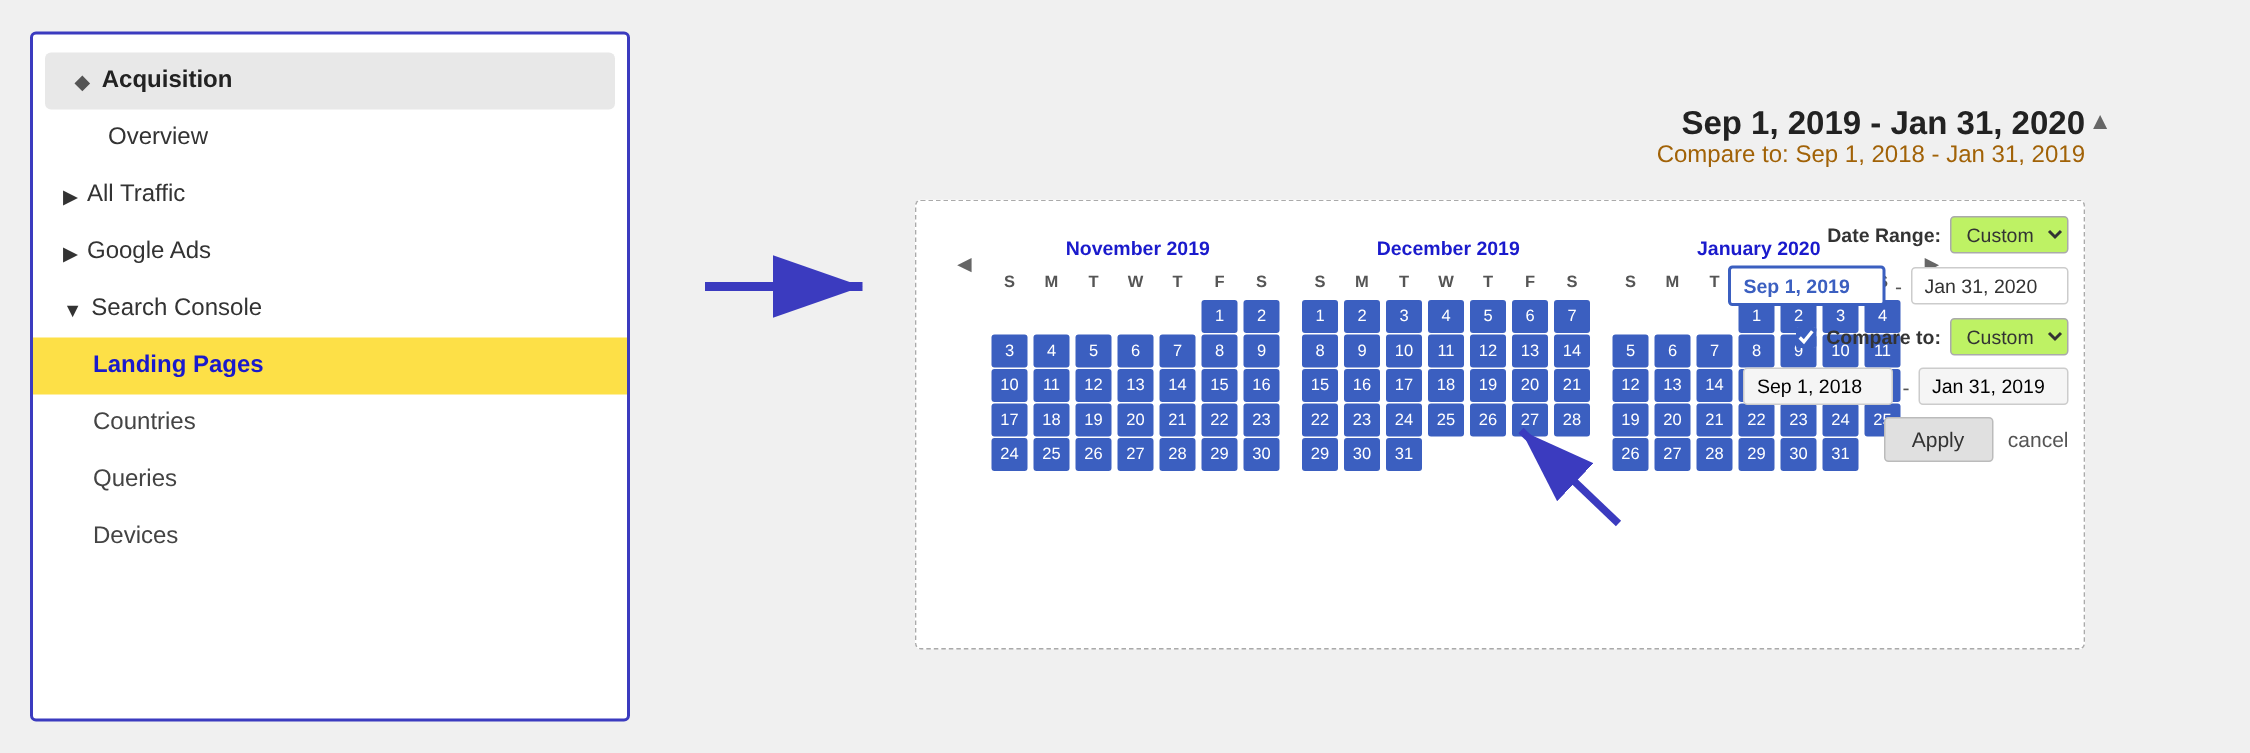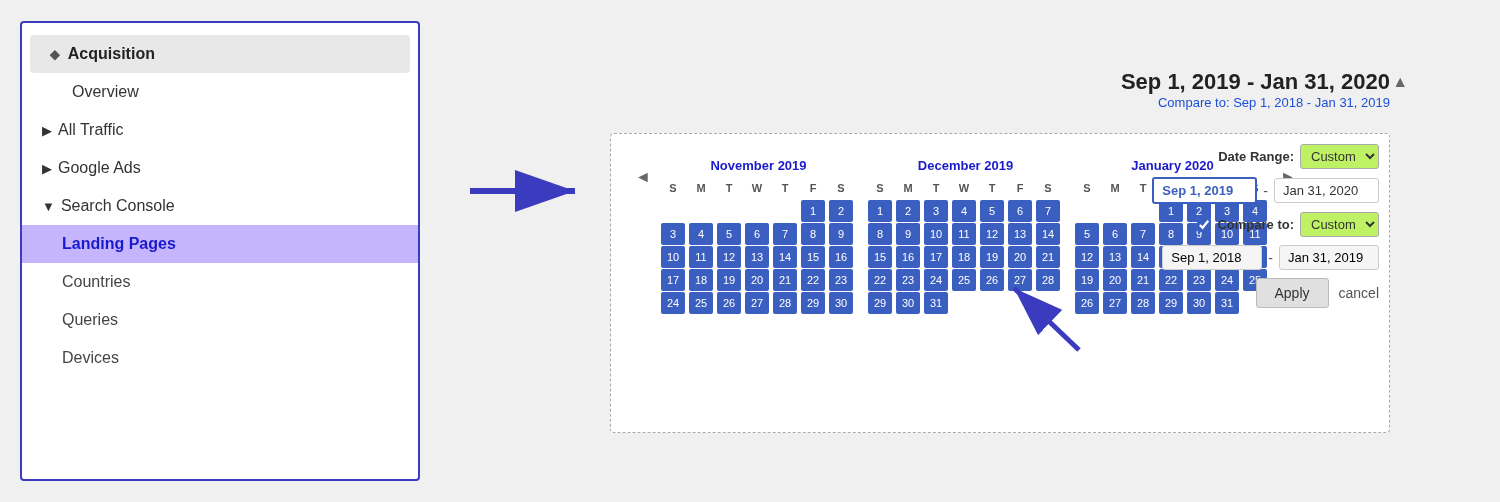--- a/index.html
+++ b/index.html
@@ -46,21 +46,21 @@
       background: #e8e8e8;
       border-radius: 4px;
       margin: 0 8px;
     }
     .sidebar-item.section-header {
       font-size: 16px;
       color: #333;
       font-weight: normal;
     }
     .sidebar-item.highlighted {
-      background: #c4b5fd;
+      background: #fde047;
       color: #1a1acc;
       font-weight: bold;
       font-size: 16px;
     }
     .sidebar-item .icon {
       margin-right: 8px;
       font-size: 14px;
       color: #555;
     }
     .sidebar-item .arrow {
@@ -324,21 +324,21 @@
             <polygon points="0 0, 10 3.5, 0 7" fill="#3b3bbf"></polygon>
           </marker>
         </defs>
         <line x1="10" y1="22" x2="115" y2="22" stroke="#3b3bbf" stroke-width="6" marker-end="url(#arrowhead)"></line>
       </svg>
     </div>
 
     <div style="position:relative; margin-left:180px; margin-bottom:4px; width:780px;">
       <div style="position:absolute; right:10px; top:0; text-align:right;">
         <div class="main-date" style="font-size:22px;font-weight:bold;color:#222;">Sep 1, 2019 - Jan 31, 2020</div>
-        <div style="font-size:13px;color:#1d4ed8;">
+        <div style="font-size:16px;color:#a16207;">
           <span>Compare to:</span>
           <span>Sep 1, 2018 - Jan 31, 2019</span>
         </div>
         <span style="position:absolute;right:-18px;top:4px;font-size:16px;color:#666;">▲</span>
       </div>
     </div>
 
     <div class="date-range-panel" style="margin-left:170px;">
 
       <div class="calendar-section">

